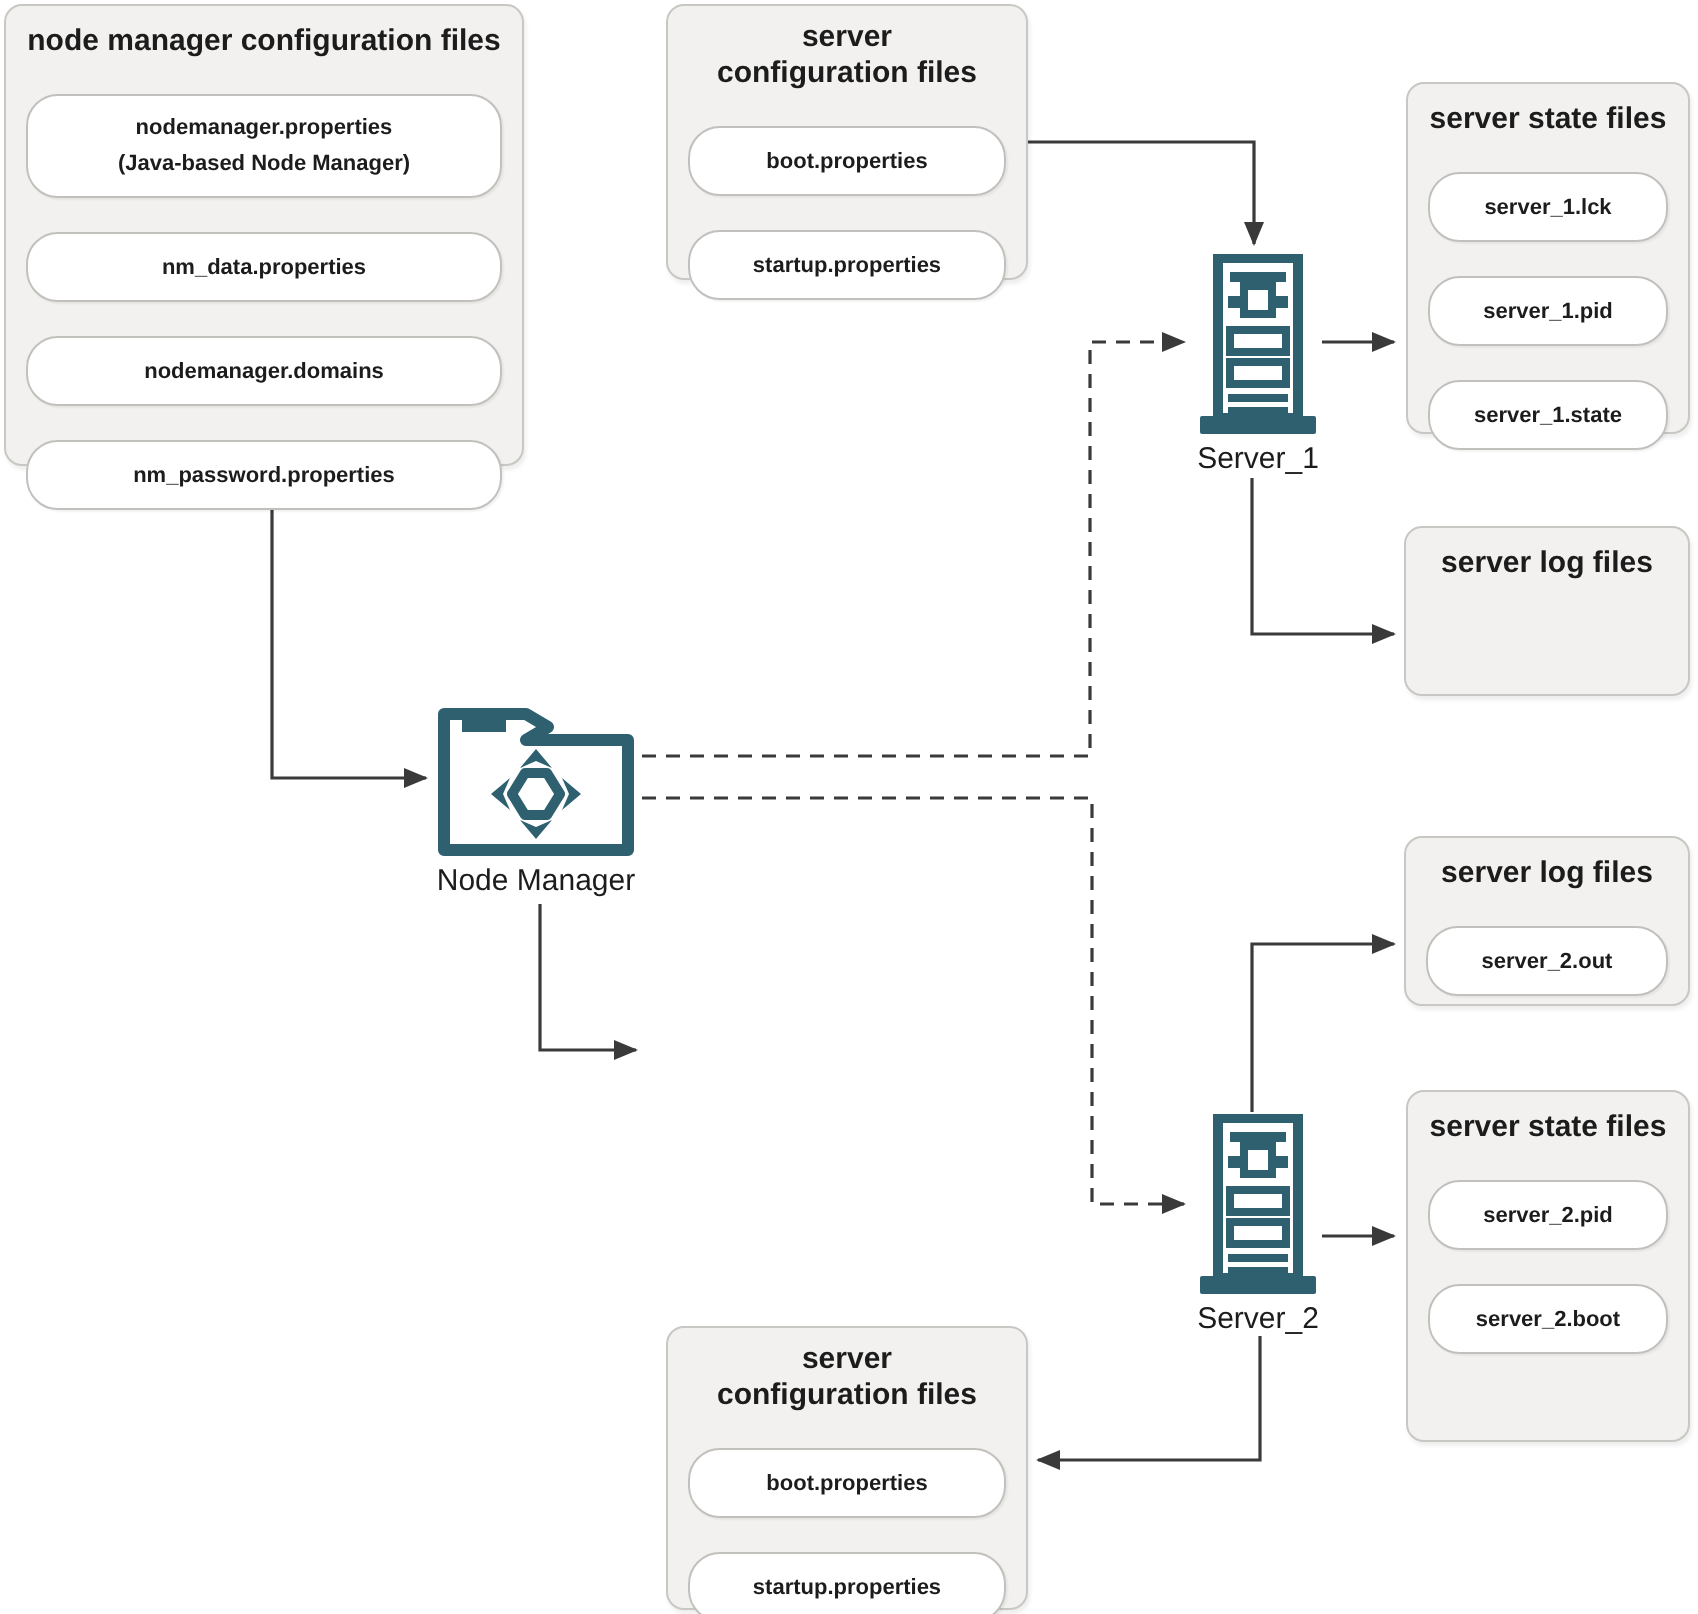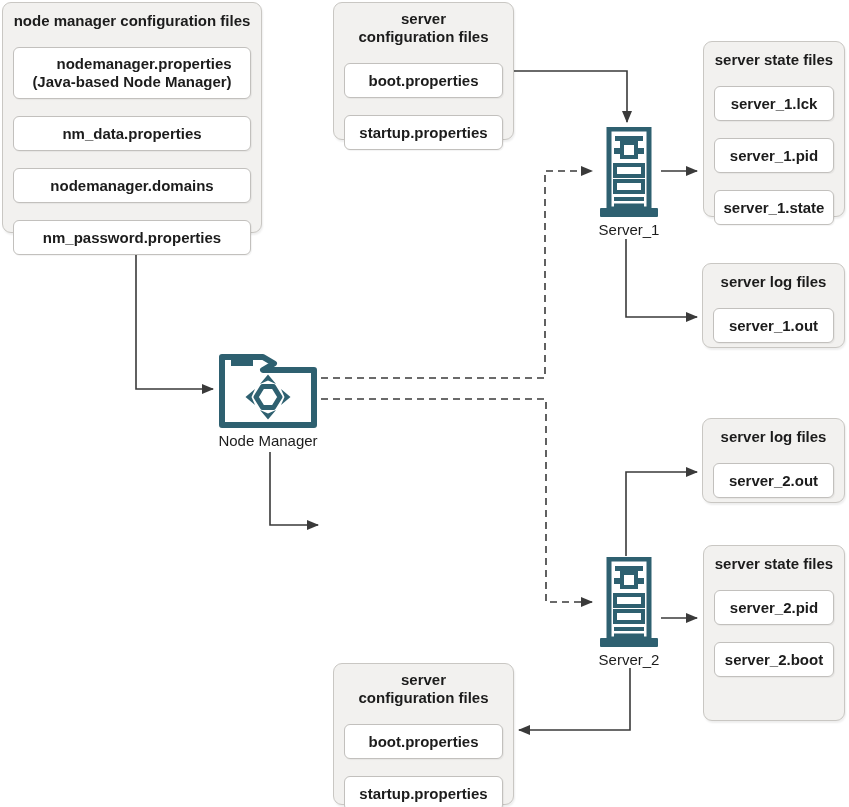--- a/index.html
+++ b/index.html
@@ -8,23 +8,23 @@
   .canvas { position:relative; width:849px; height:807px; background:#ffffff; overflow:hidden; }
 
   svg.overlay { position:absolute; left:0; top:0; width:849px; height:807px; pointer-events:none; }
   .conn { fill:none; stroke:var(--line,#3a3a3a); stroke-width:1.6; }
   .conn.dashed { stroke-dasharray:7 5; }
 
   .group { position:absolute; background:var(--groupbg,#f2f1ef); border:1px solid var(--groupborder,#c9c7c3);
            border-radius:9px; display:flex; flex-direction:column; gap:17px; padding:7px 10px;
            box-shadow:1px 2px 2px rgba(0,0,0,0.07); }
   .group-title { text-align:center; font-size:15px; font-weight:600; line-height:18px; padding-top:2px; }
-  .file { background:#ffffff; border:1px solid #c2c0bd; border-radius:6px; min-height:35px;
-          display:flex; align-items:center; justify-content:center; font-size:15px; font-weight:600;
-          white-space:pre-line; text-align:right; line-height:18px; flex:none;
+  .file { background:#ffffff; border:1px solid #c2c0bd; border-radius:16px; min-height:35px;
+          display:flex; align-items:center; justify-content:center; font-size:11px; font-weight:600;
+          white-space:pre-line; text-align:center; line-height:18px; flex:none;
           box-shadow:1px 1px 1px rgba(0,0,0,0.05); padding:3px 4px; }
 
   .node { position:absolute; display:flex; flex-direction:column; align-items:center;justify-content:space-between; }
   .node-label { font-size:15px; font-weight:400; margin-top:3px; white-space:nowrap; }
 
   .tfill { fill:var(--teal,#2e6070); }
   .tstroke { fill:#ffffff; stroke:var(--teal,#2e6070); }
   .ah { fill:var(--line,#3a3a3a); }
 </style>
 </head>
@@ -67,21 +67,20 @@
 
   <div class="group" style="left:703px;top:41px;width:142px;height:176px">
     <div class="group-title">server state files</div>
     <div class="file">server_1.lck</div>
     <div class="file">server_1.pid</div>
     <div class="file">server_1.state</div>
   </div>
 
   <div class="group" style="left:702px;top:263px;width:143px;height:85px">
     <div class="group-title">server log files</div>
-    <div class="file">server_1.out</div>
   </div>
 
 
   <div class="group" style="left:702px;top:418px;width:143px;height:85px">
     <div class="group-title">server log files</div>
     <div class="file">server_2.out</div>
   </div>
 
   <div class="group" style="left:703px;top:545px;width:142px;height:176px">
     <div class="group-title">server state files</div>

